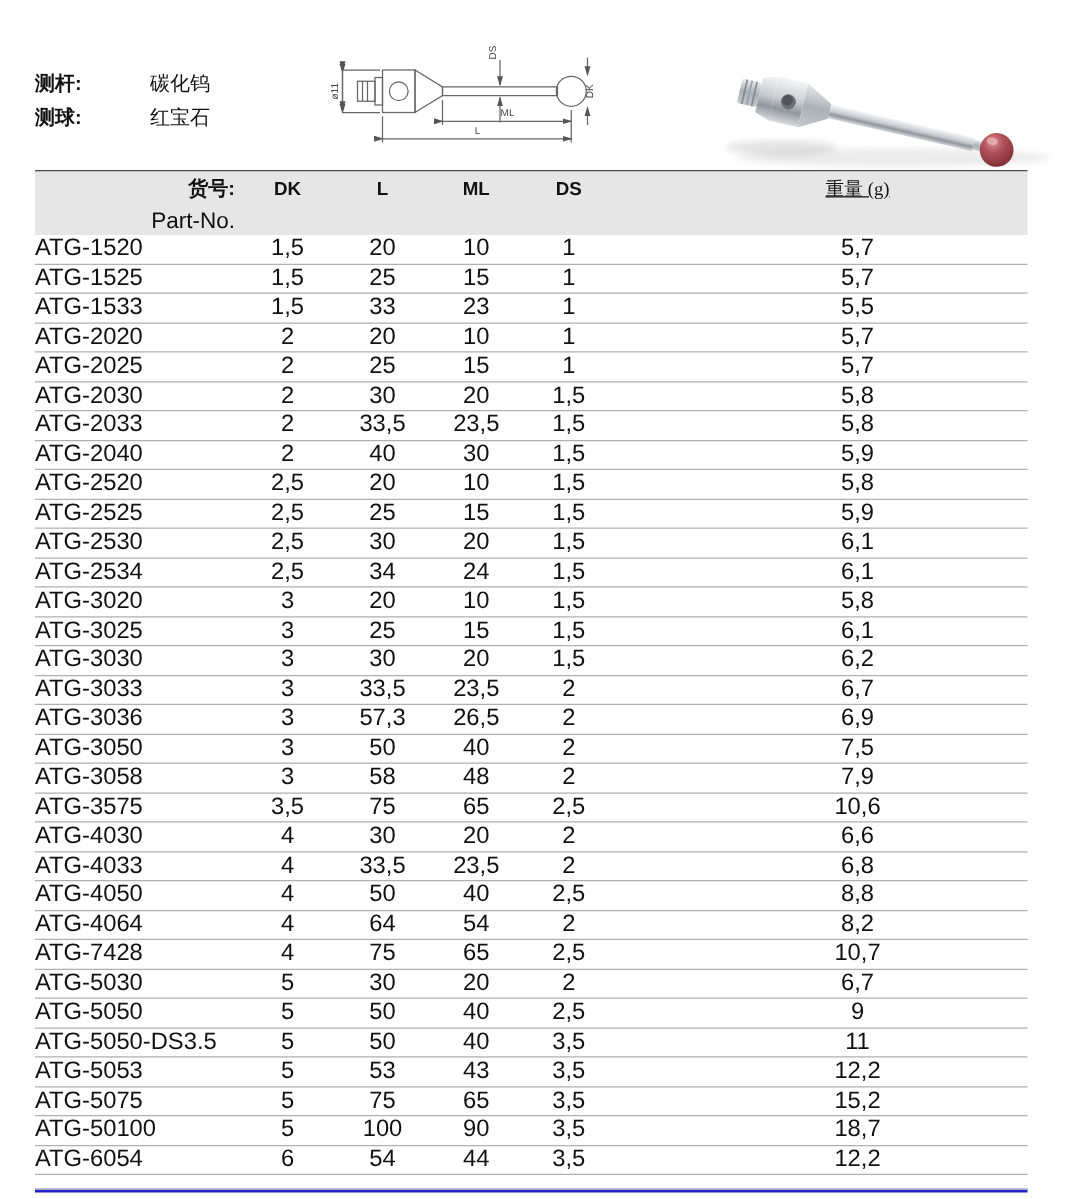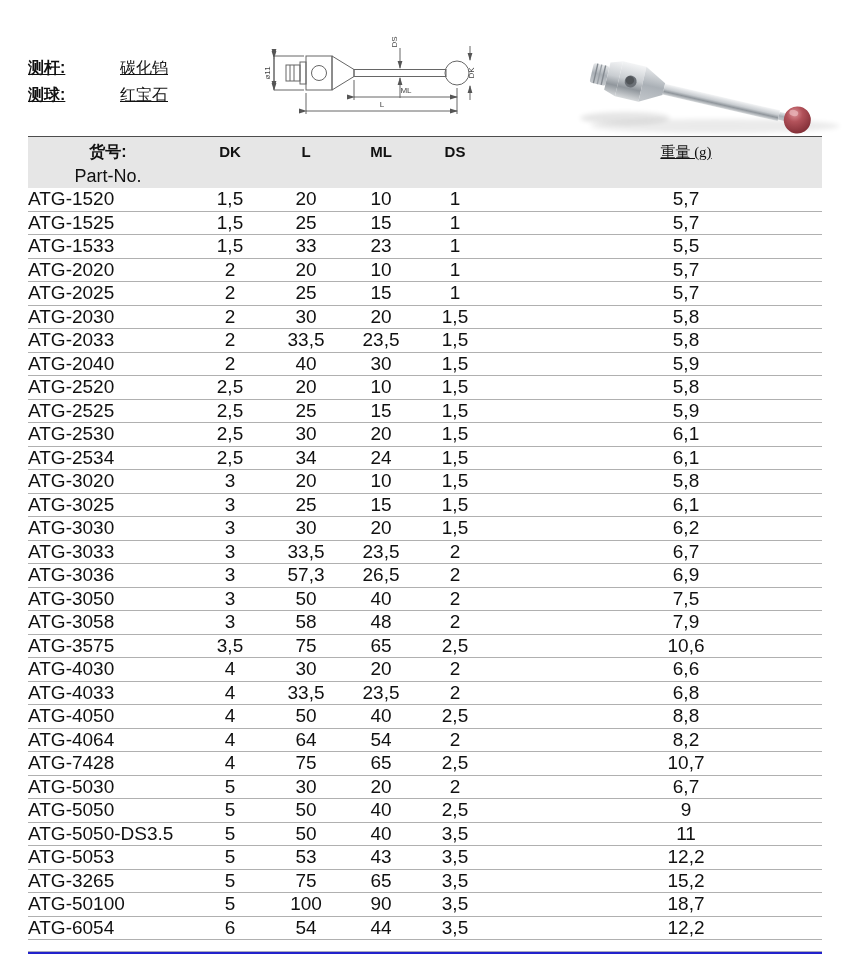--- a/index.html
+++ b/index.html
@@ -3,41 +3,41 @@
 <meta charset="utf-8">
 <style>
   * { margin:0; padding:0; box-sizing:border-box; }
   body { background:#fff; }
   .page {
     position:relative; width:863px; height:959px; background:#fff;
     font-family:"Liberation Sans", sans-serif; color:#111; overflow:hidden;
   }
 
   
-  .specs { position:absolute; left:28px; top:54px; font-size:16px;text-decoration:underline; }
+  .specs { position:absolute; left:28px; top:54px; font-size:16px; }
   .spec-row { display:flex; height:27px; line-height:27px; }
   .spec-label { font-weight:bold; width:92px; }
   .spec-value { font-weight:normal; }
 
   
   .drawing { position:absolute; left:260px; top:32px; }
   .drawing svg text { font-family:"Liberation Sans", sans-serif; fill:#444; }
 
   
   .photo { position:absolute; left:570px; top:26px; }
 
   
   .table { position:absolute; left:28px; top:136px; width:794px; }
   .thead {
     background:#e6e6e6; border-top:1px solid #4d4d4d; height:52px;
     display:grid; grid-template-columns:160px 84px 68px 82px 66px 334px;
     align-items:start; padding-top:5px; font-size:15px;
   }
   .thead .hc { text-align:center; font-weight:bold; line-height:20px; }
-  .thead .hpart { text-align:center; font-weight:normal; }
+  .thead .hpart { text-align:right; font-weight:normal; }
   .hpart .cn { font-weight:bold; font-size:16px; line-height:20px; }
   .hpart .en { font-weight:normal; font-size:18px; line-height:20px; margin-top:4px; }
   .thead .hw {
     font-family:"Liberation Serif", serif; font-weight:normal;
     padding-left:62px; line-height:20px;text-decoration:underline;
   }
   .tbody { width:794px; }
   .trow {
     display:grid; grid-template-columns:160px 84px 68px 82px 66px 334px;
     height:23.5px; line-height:22.5px; border-bottom:1px solid #b0b0b0;
@@ -400,21 +400,21 @@
     </div>
         <div class="trow">
       <div class="c part">ATG-5053</div>
       <div class="c">5</div>
       <div class="c">53</div>
       <div class="c">43</div>
       <div class="c">3,5</div>
       <div class="c wcol">12,2</div>
     </div>
         <div class="trow">
-      <div class="c part">ATG-3265</div>
+      <div class="c part">ATG-5075</div>
       <div class="c">5</div>
       <div class="c">75</div>
       <div class="c">65</div>
       <div class="c">3,5</div>
       <div class="c wcol">15,2</div>
     </div>
         <div class="trow">
       <div class="c part">ATG-50100</div>
       <div class="c">5</div>
       <div class="c">100</div>

